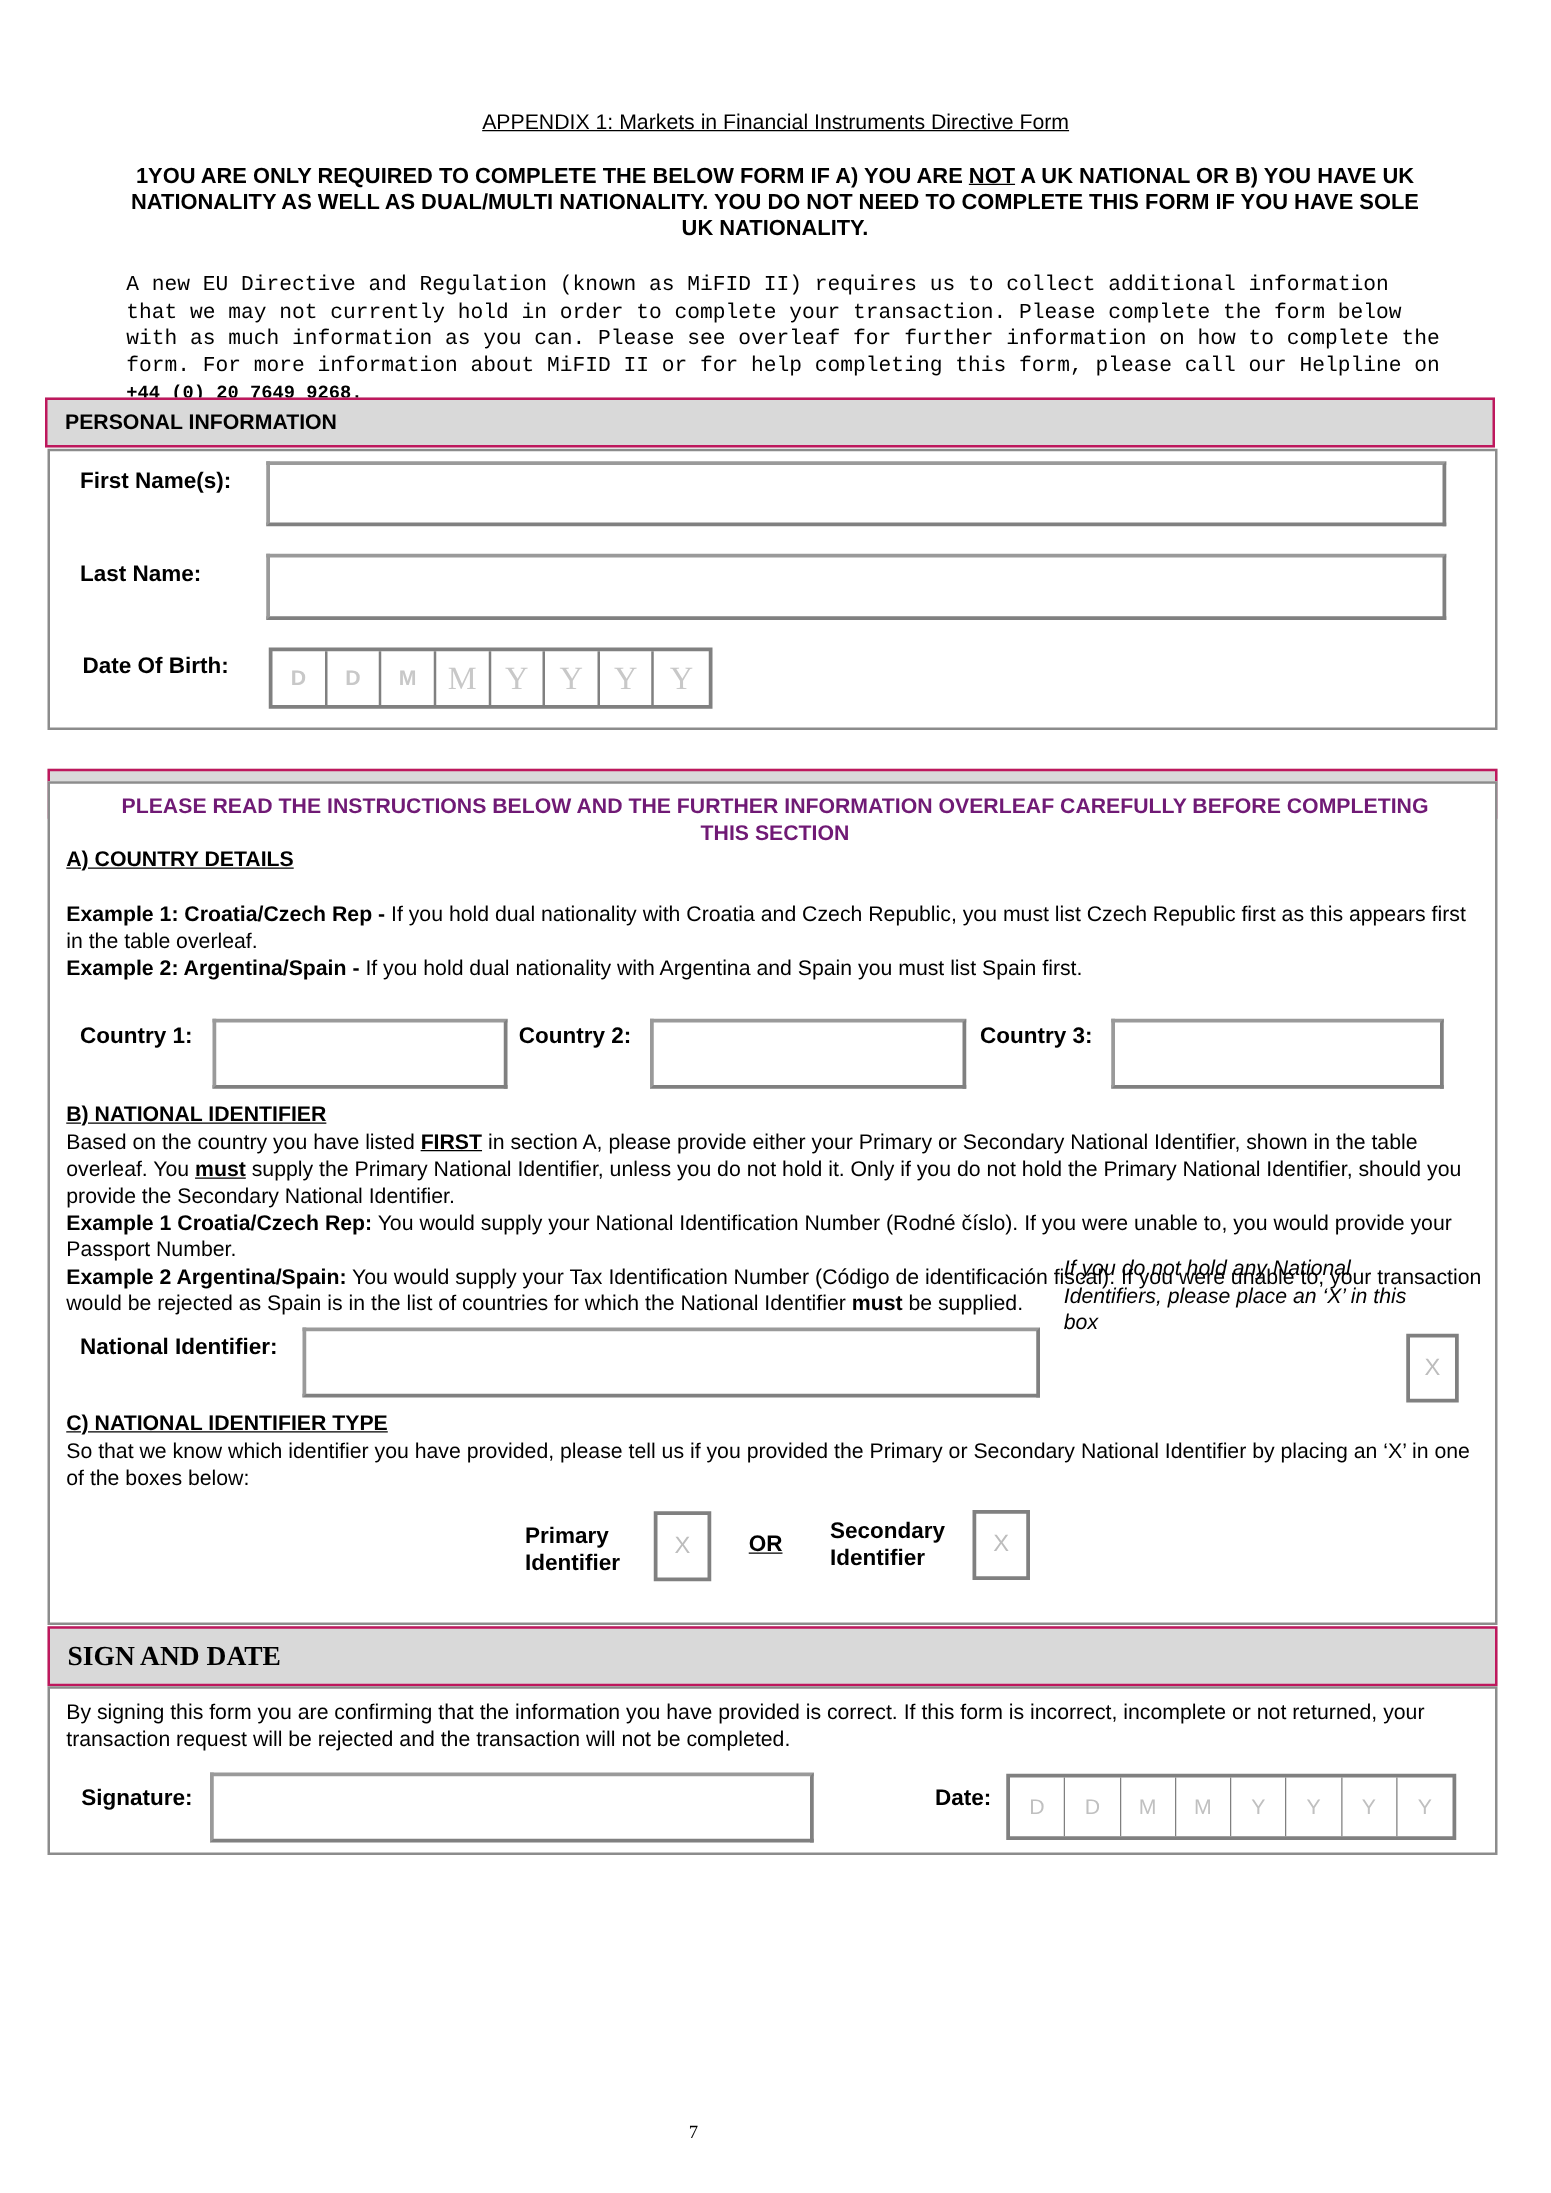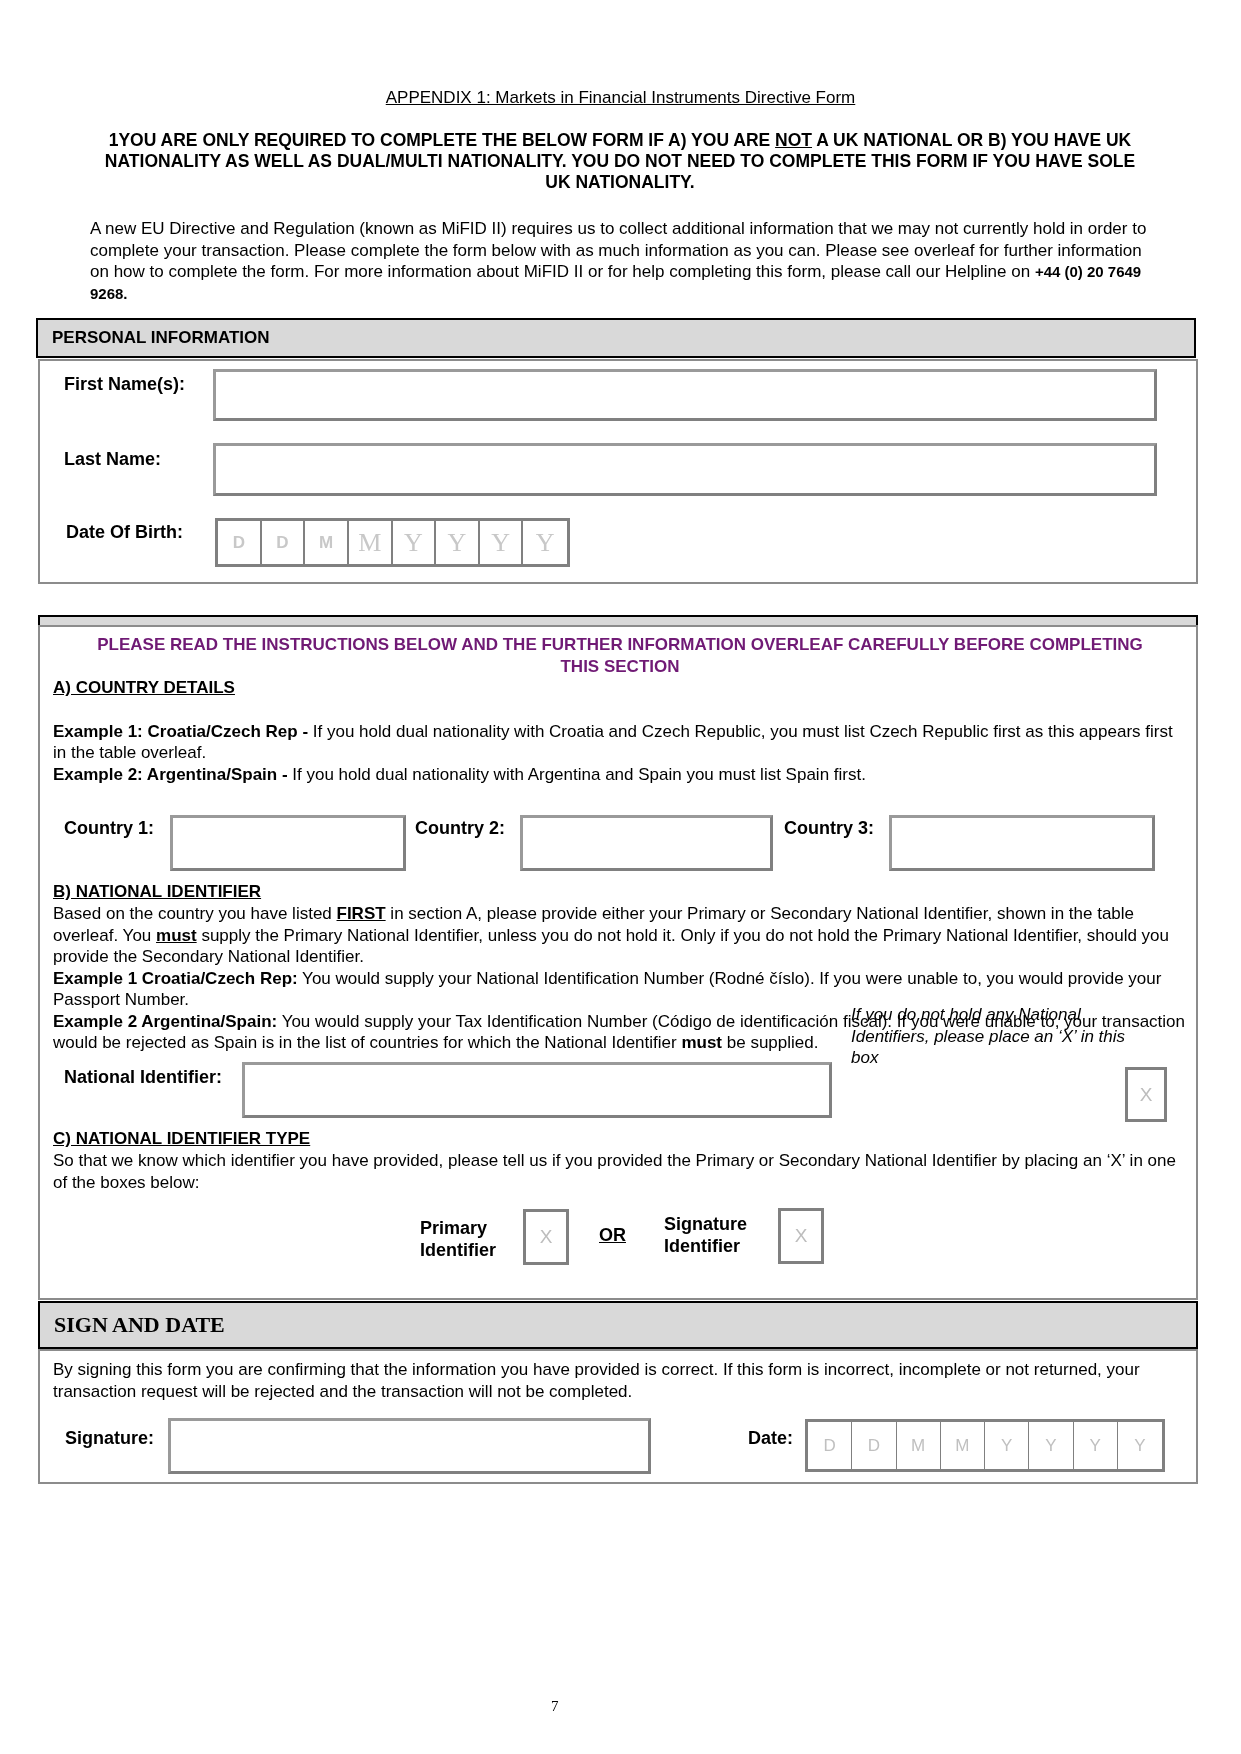--- a/index.html
+++ b/index.html
@@ -11,27 +11,27 @@
     .title {
       left: 0; width: 1241px; top: 88px; text-align: center;
       font-size: 17px; font-weight: normal; text-decoration: underline;
     }
     .notice {
       left: 90px; width: 1060px; top: 130px; text-align: center;
       font-size: 17.5px; font-weight: bold; line-height: 21px;
     }
     .notice u { text-decoration: underline; }
     .intro {
-      left: 90px; width: 1060px; top: 218px;
-      font-size: 17px; line-height: 21.5px;
+      left: 101px; width: 1060px; top: 218px;
+      font-size: 17px; line-height: 21.5px; font-family: Liberation Mono, monospace;
     }
     .intro b { font-size: 15px; }
 
     .sec-head {
-      background: #d9d9d9; border: 2px solid #000000; box-sizing: border-box;
+      background: #d9d9d9; border: 2px solid #be185d; box-sizing: border-box;
       font-weight: bold; font-size: 17px; padding-left: 14px;
       display: flex; align-items: center;
     }
     .sec-body { border: 2px solid #8c8c8c; box-sizing: border-box; background: #fff; }
 
     .field {
       border: 3px solid #808080; border-top-color: #9a9a9a; border-left-color: #9a9a9a;
       box-sizing: border-box; background: #fff;
     }
     .label { font-weight: bold; font-size: 18px; }
@@ -138,21 +138,21 @@
 <div class="abs sub" style="left:53px; top:1129px;">C) NATIONAL IDENTIFIER TYPE</div>
 <div class="abs para" style="left:53px; top:1150px; width:1140px;">So that we know which identifier you have provided, please tell us if you provided the Primary or Secondary National Identifier by placing an ‘X’ in one of the boxes below:</div>
 
 <div class="abs label" style="left:420px; top:1217px; line-height:22px; font-family: 'Liberation Sans', sans-serif;">
   <span>Primary</span><br>
   <span>Identifier</span>
 </div>
 <div class="abs xbox" style="left:523px; top:1209px; width:46px; height:56px;">X</div>
 <div class="abs label" style="left:599px; top:1225px; text-decoration: underline;">OR</div>
 <div class="abs label" style="left:664px; top:1213px; line-height:22px;">
-  <span>Signature</span><br>
+  <span>Secondary</span><br>
   <span>Identifier</span>
 </div>
 <div class="abs xbox" style="left:778px; top:1208px; width:46px; height:56px;">X</div>
 
 <div class="abs sec-head" style="left:38px; top:1301px; width:1160px; height:48px; font-family:'Liberation Serif', serif; font-size:22px;">
   <span>SIGN AND DATE</span>
 </div>
 <div class="abs sec-body" style="left:38px; top:1349px; width:1160px; height:135px;"></div>
 
 <div class="abs para" style="left:53px; top:1359px; width:1140px;">By signing this form you are confirming that the information you have provided is correct. If this form is incorrect, incomplete or not returned, your transaction request will be rejected and the transaction will not be completed.</div>

